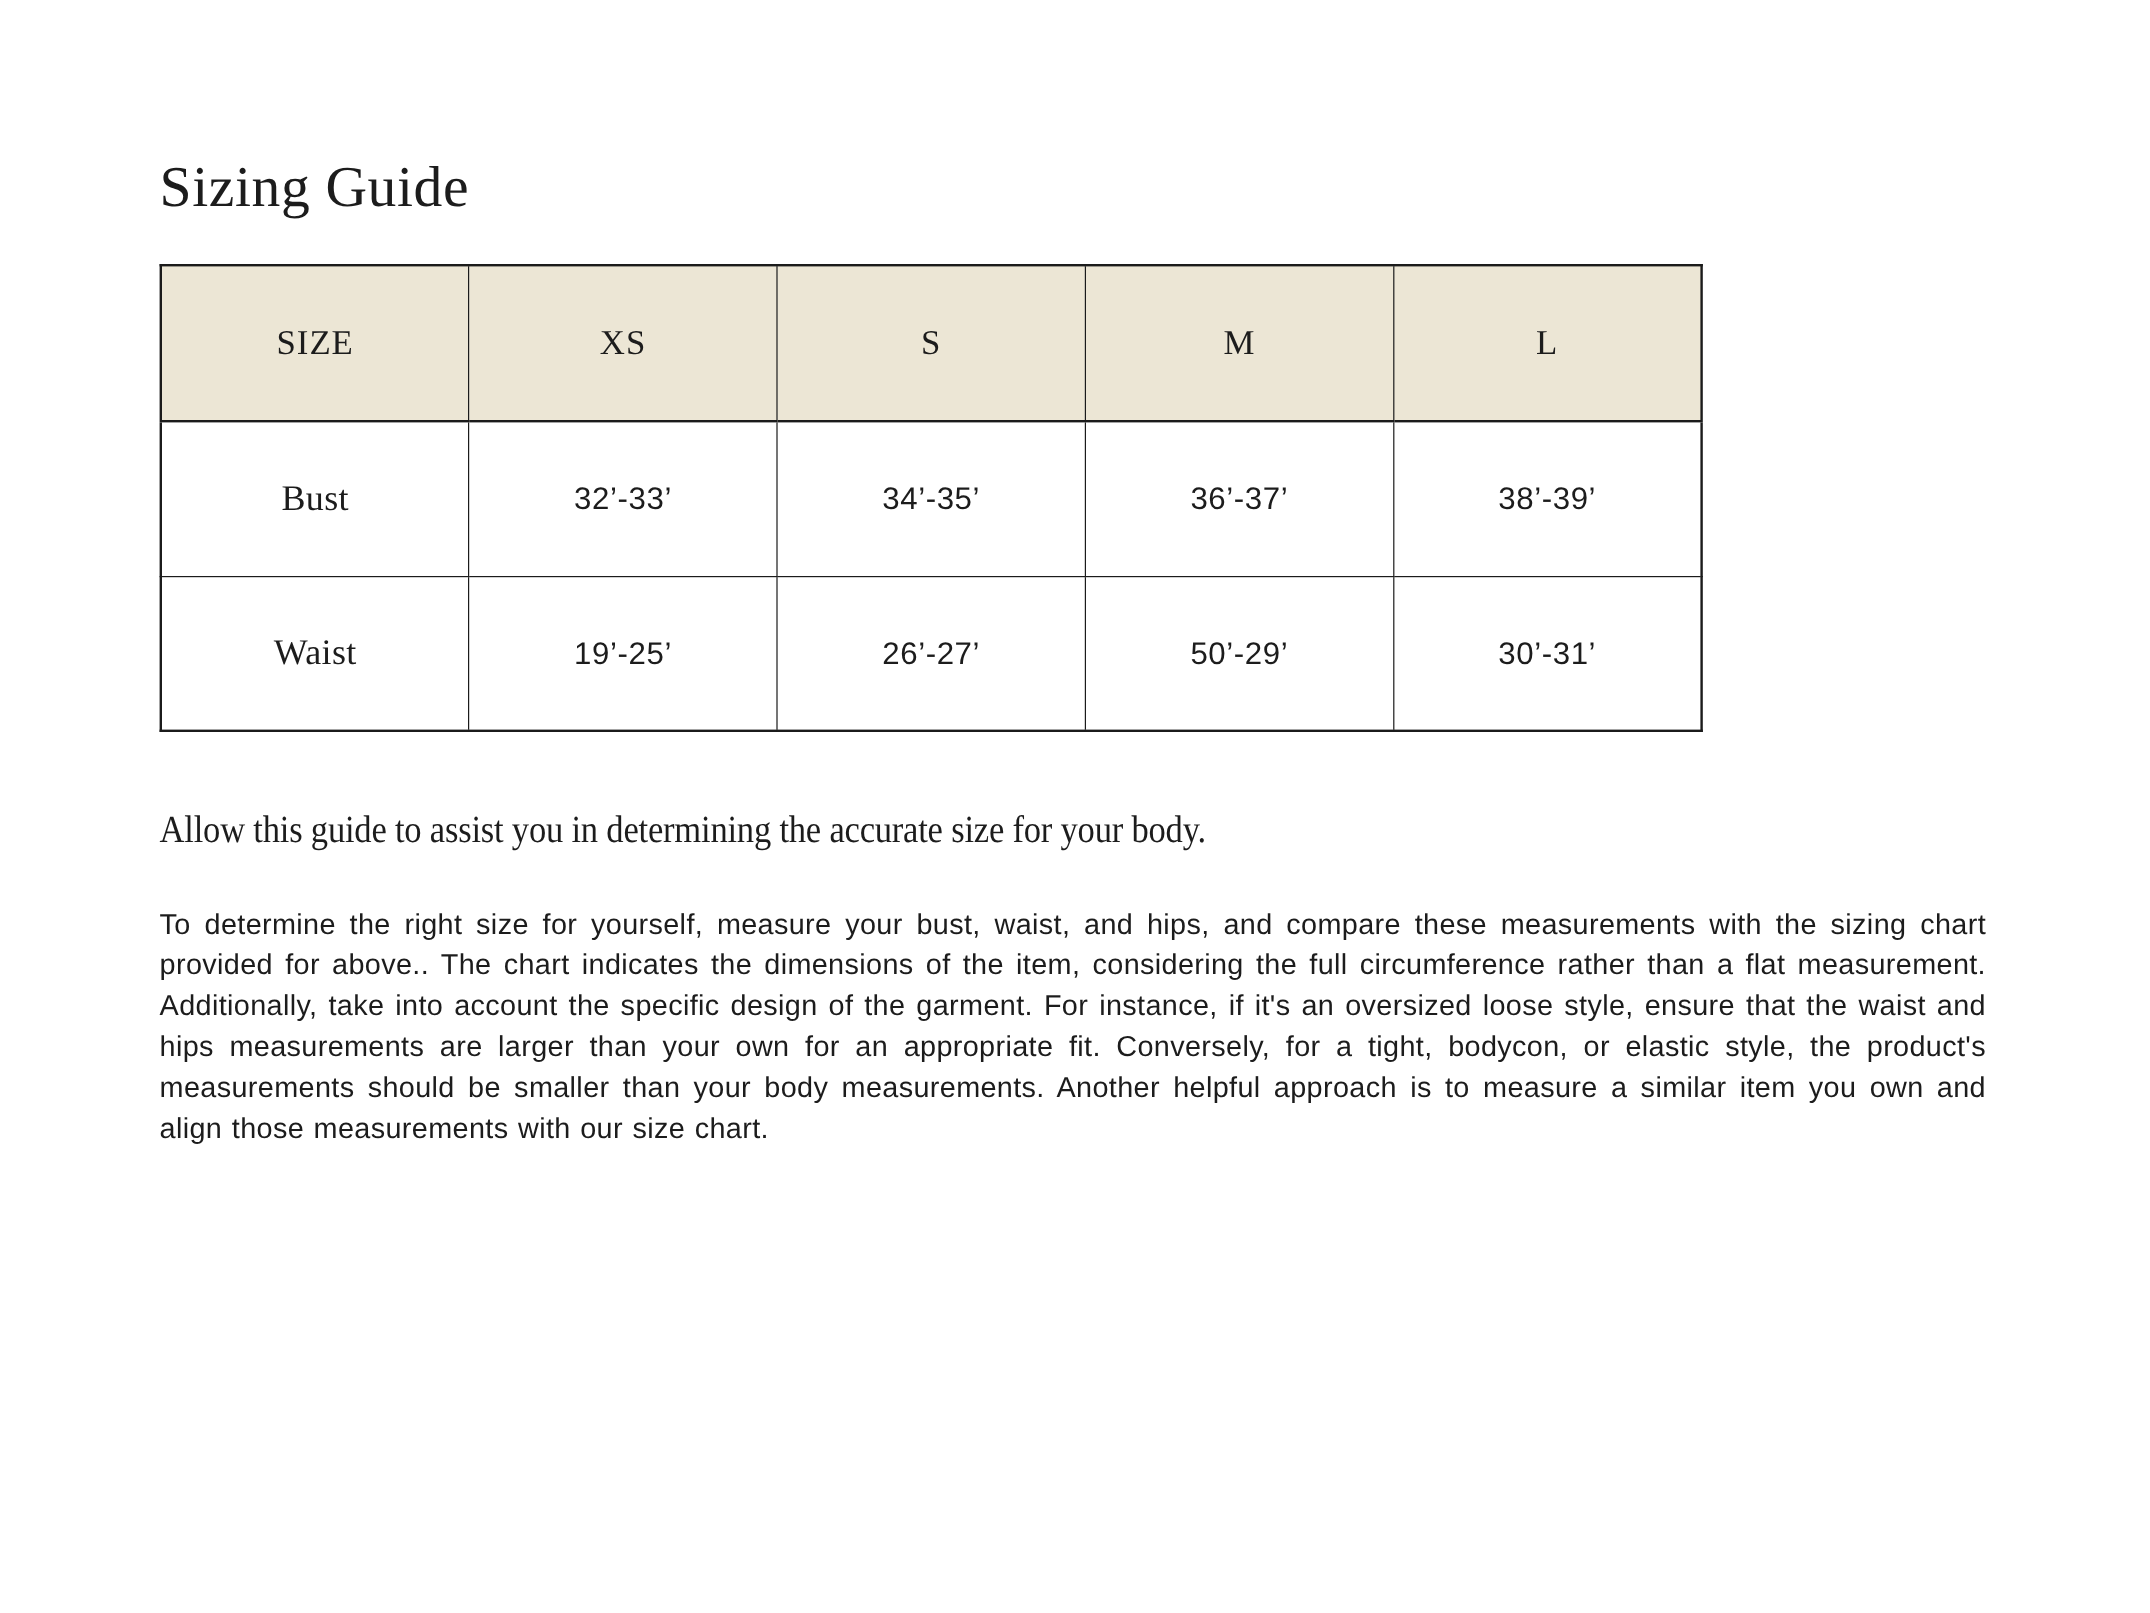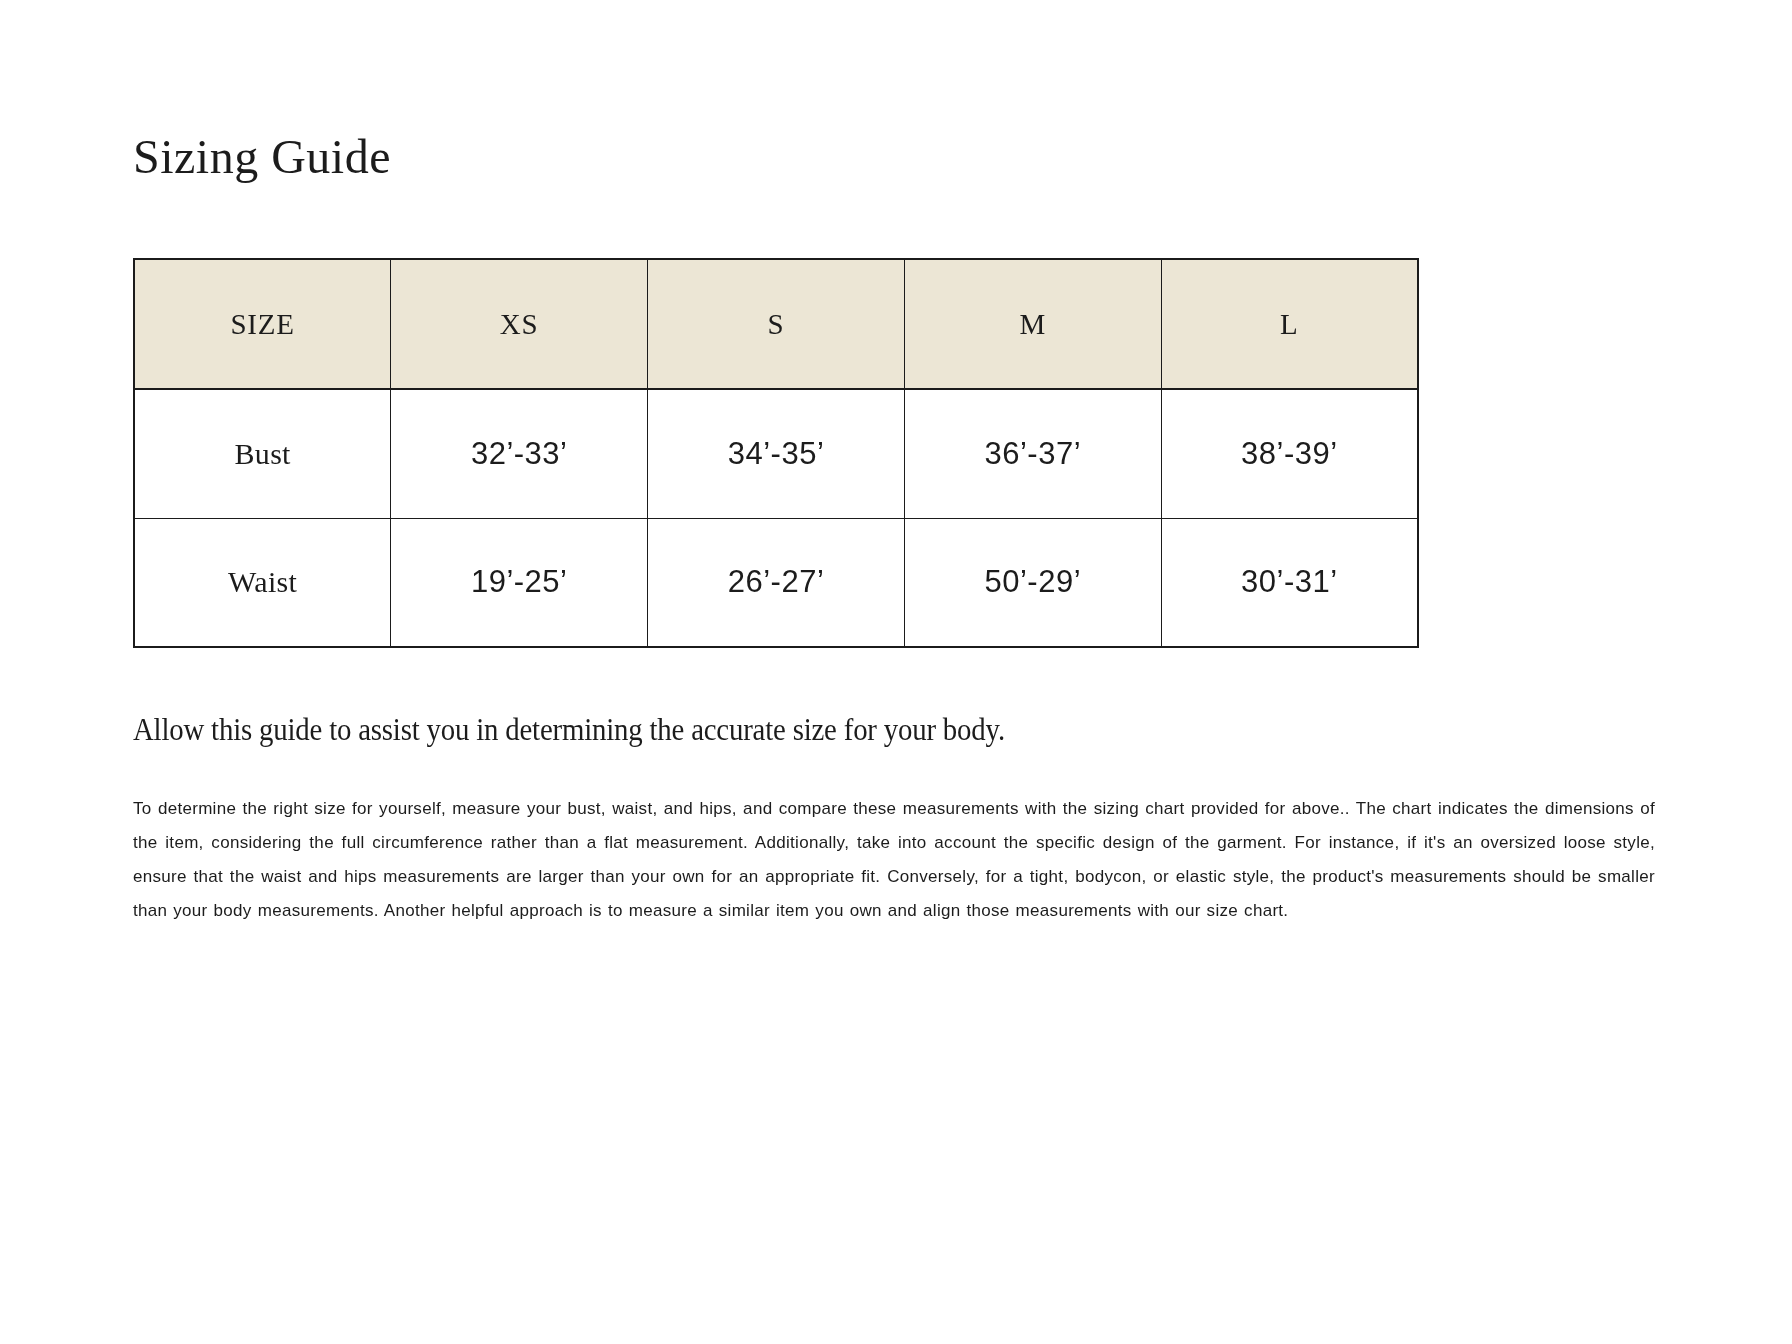--- a/index.html
+++ b/index.html
@@ -22,21 +22,21 @@
     margin:126px 0 0 0;
     text-align:left;
     font-family:"Liberation Serif",serif;
     font-weight:400;
     font-size:48px;
     line-height:62px;
     letter-spacing:.5px;
   }
   table.size-table{
     width:1286px;
-    margin-top:70px;
+    margin-top:32px;
     border-collapse:collapse;
     table-layout:fixed;
     border:2px solid var(--border);
   }
   .size-table th,.size-table td{
     border:1.5px solid var(--border);
     text-align:center;
     vertical-align:middle;
     padding:0;
   }
@@ -44,42 +44,42 @@
     height:130px;
     background:var(--header-bg);
     font-family:"Liberation Serif",serif;
     font-weight:400;
     font-size:29px;
     letter-spacing:.8px;
     border-bottom:2.5px solid var(--border);
   }
   .size-table td{
     height:129px;
-    font-size:31px;
+    font-size:26px;
     letter-spacing:.5px;
   }
   .size-table td.rowlabel{
     font-family:"Liberation Serif",serif;
     font-size:30px;
     letter-spacing:.3px;
   }
   .subheading{
     margin:60px 0 0 0;
     font-family:"Liberation Serif",serif;
     font-weight:400;
     font-size:32px;
     line-height:42px;
     letter-spacing:-.2px;
     transform:scaleX(.9);
     transform-origin:left center;
     white-space:nowrap;
   }
   .bodytext{
     margin:42px 0 0 0;
-    font-size:17px;
+    font-size:24px;
     line-height:34px;
     letter-spacing:.3px;
     word-spacing:1px;
     text-align:justify;
   }
   .contact-line{
     margin:34px 0 0 0;
     font-size:24px;
     line-height:34px;
     letter-spacing:.3px;

